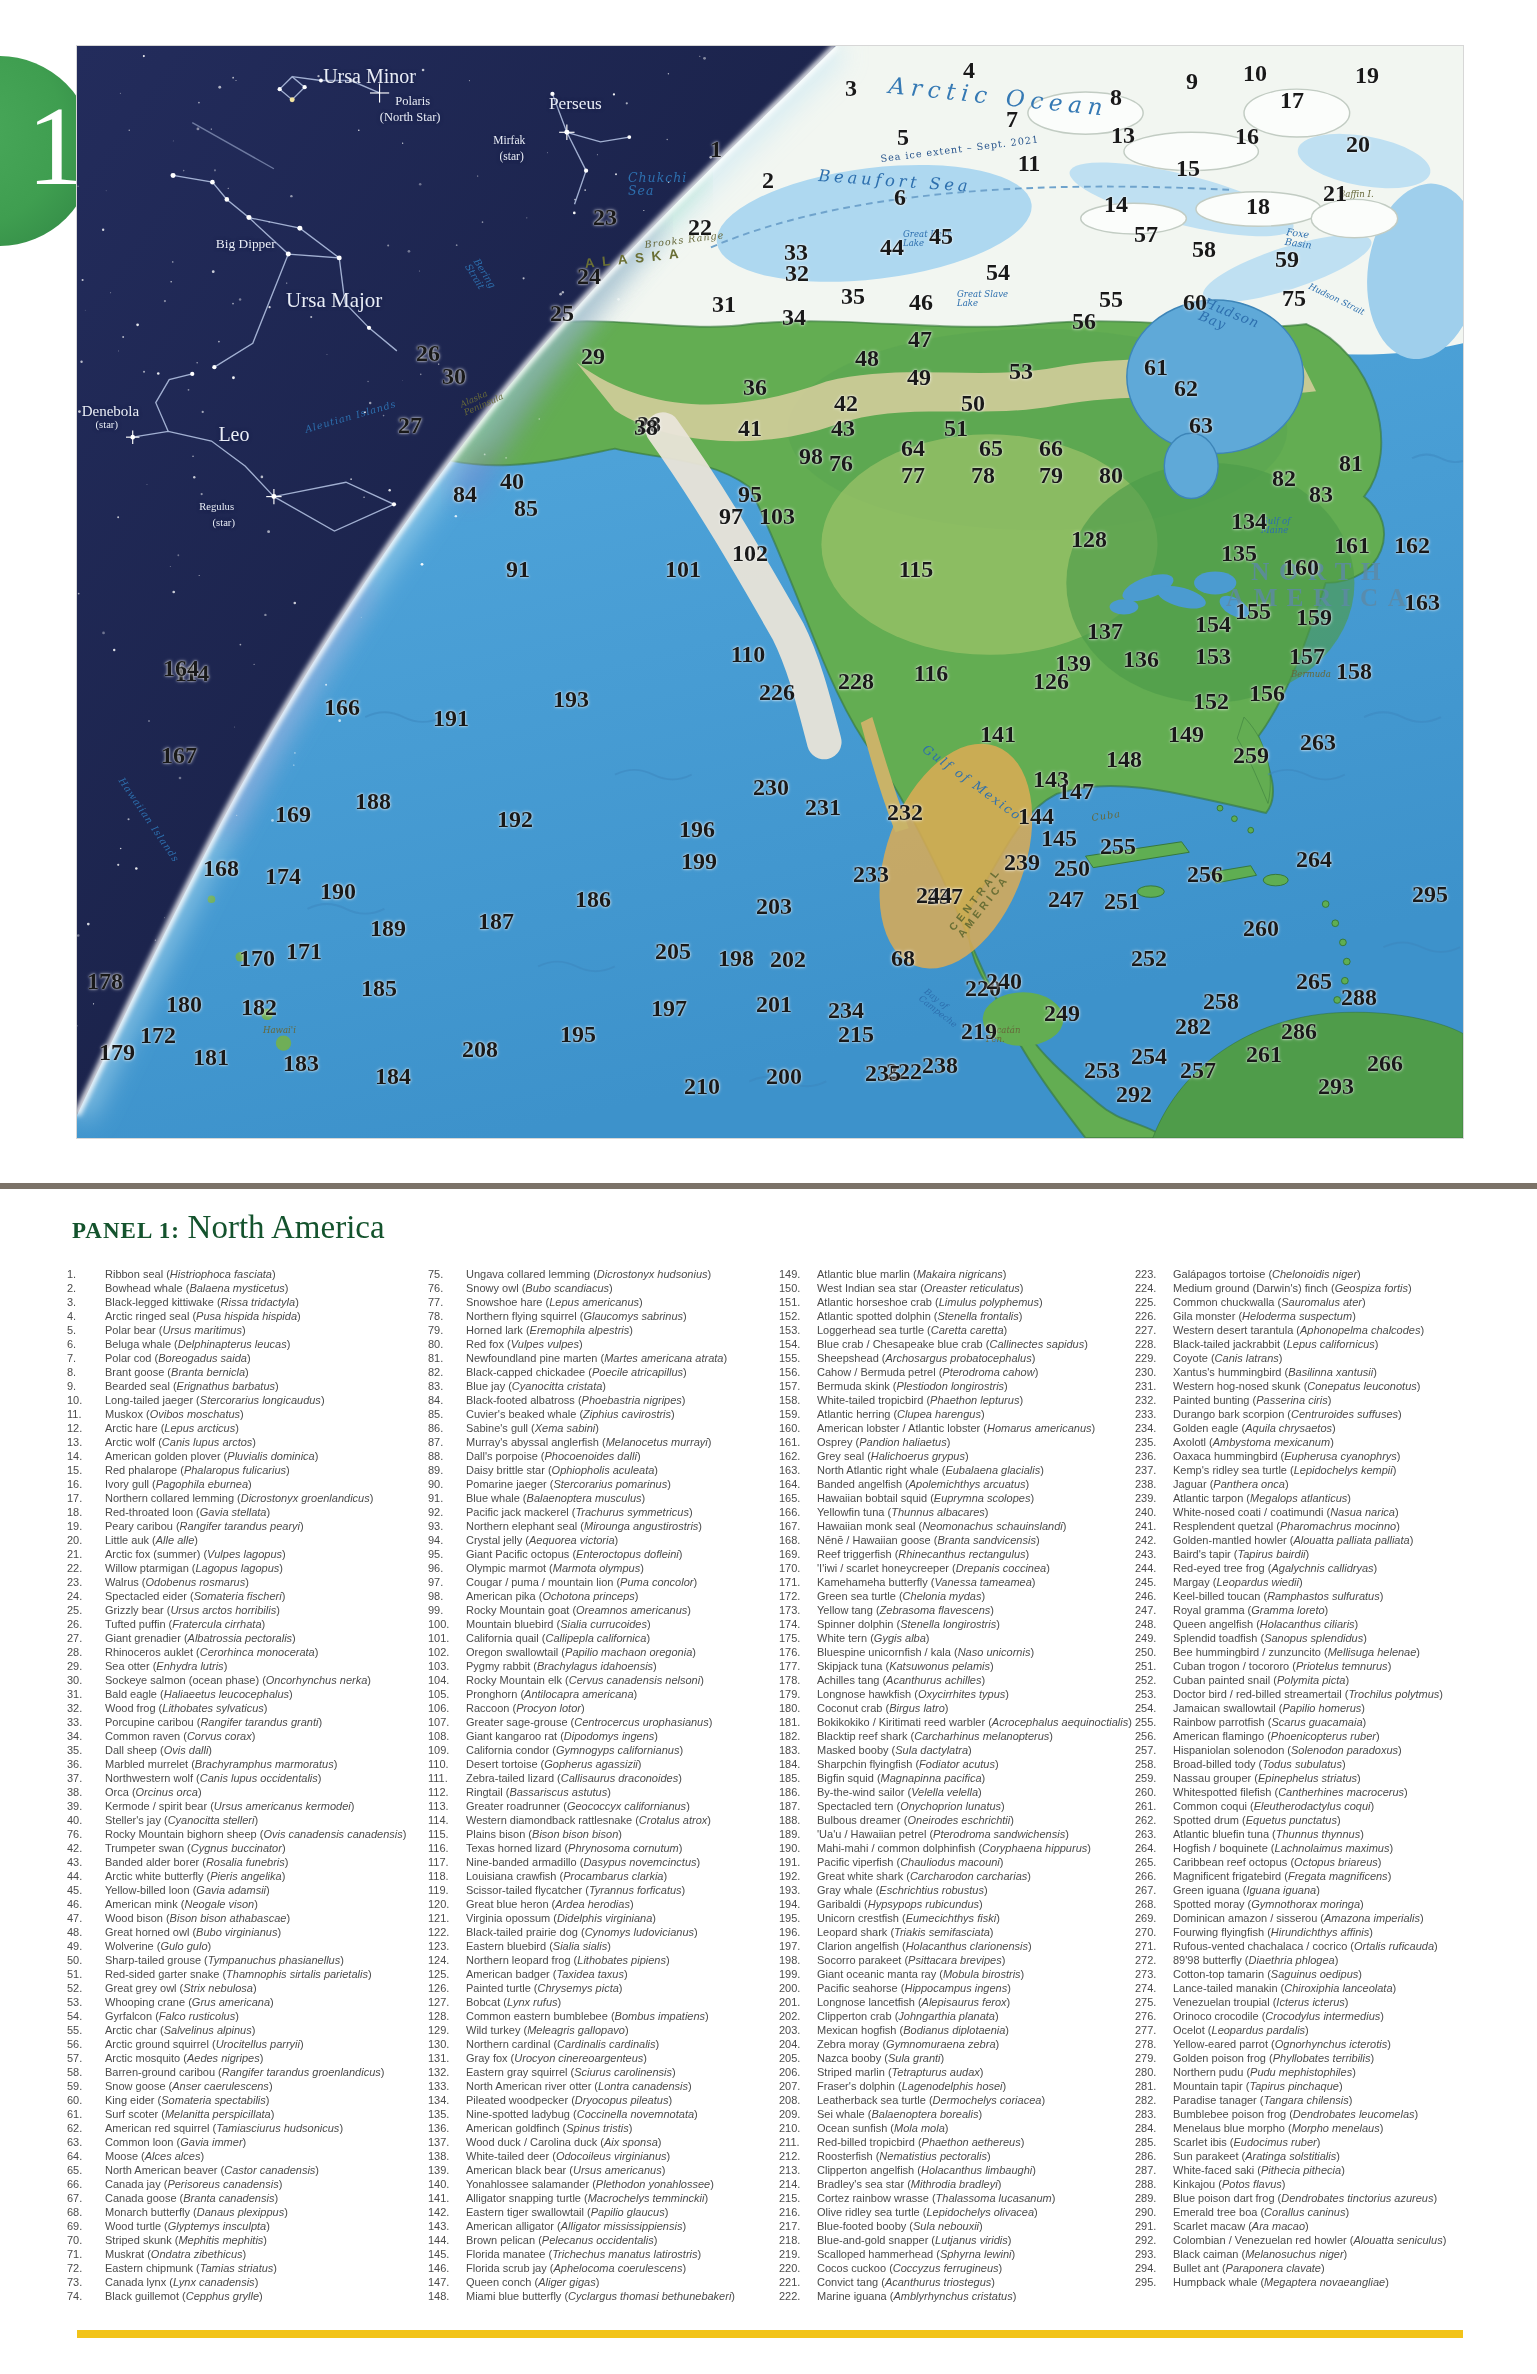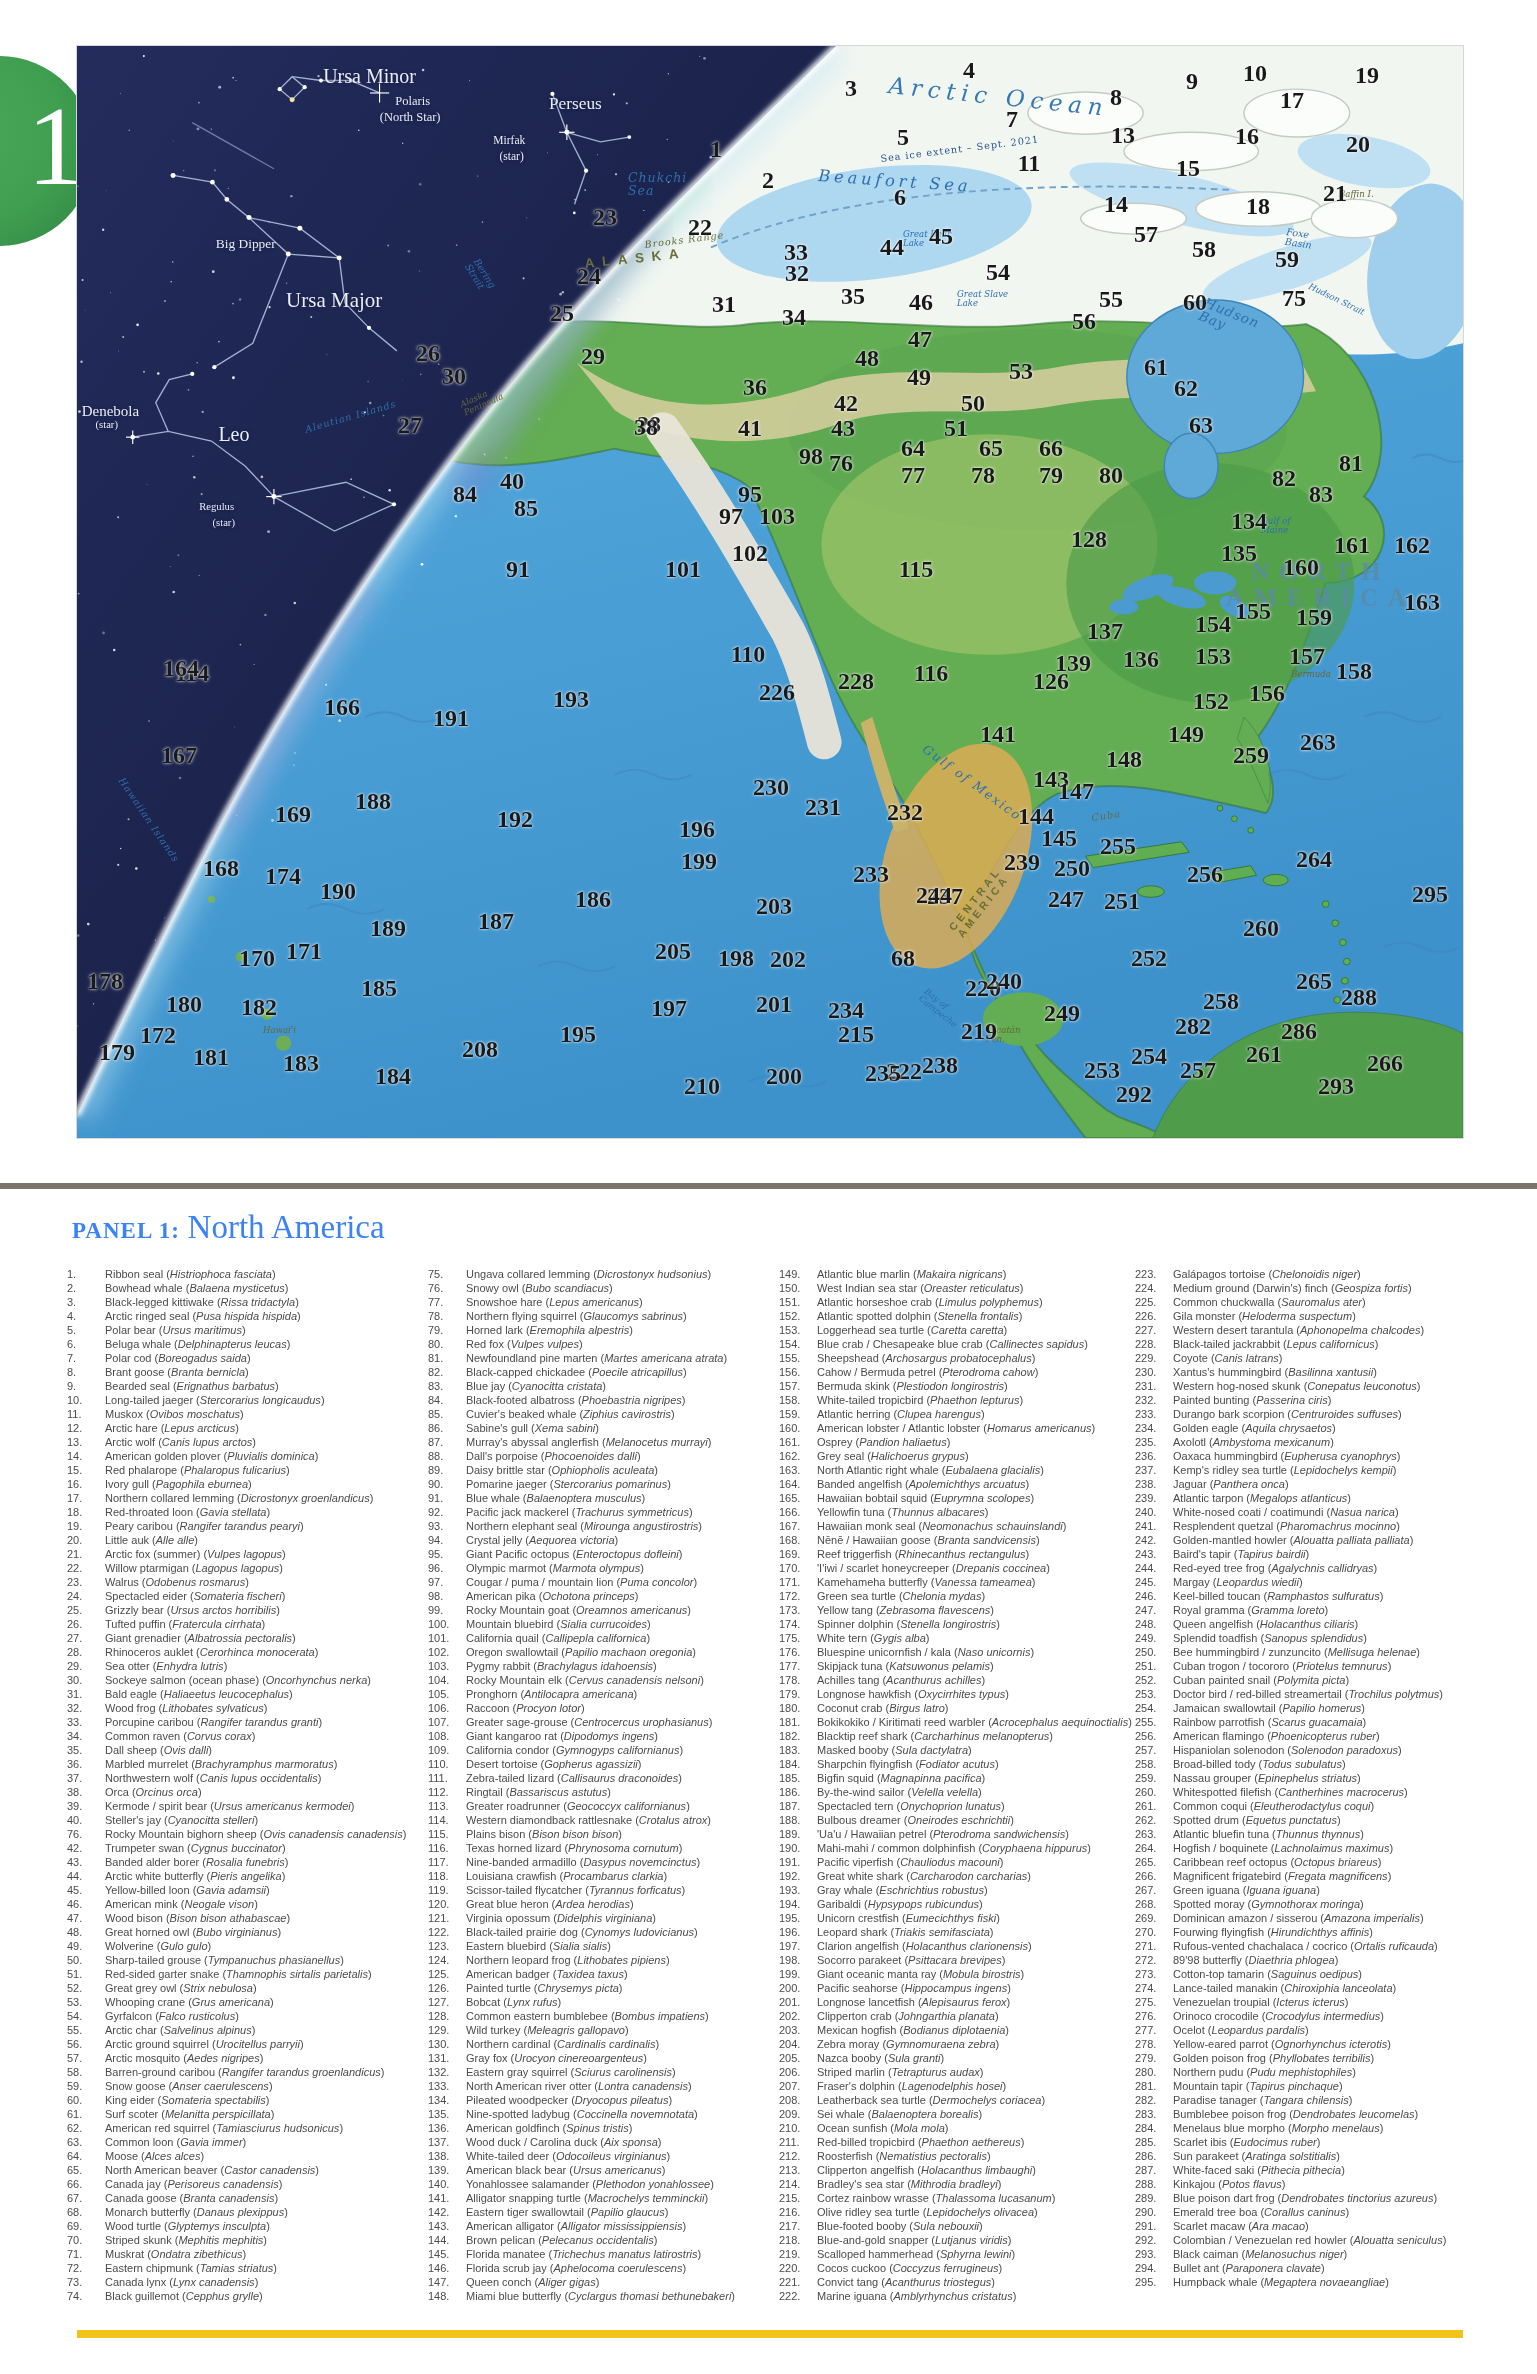--- a/index.html
+++ b/index.html
@@ -28,21 +28,21 @@
   .hand{font-family:"DejaVu Serif",serif;color:#27548c;}
   .land{font-family:"Liberation Sans",sans-serif;color:#6a6f35;font-weight:bold;}
   .land-it{font-family:"DejaVu Serif",serif;font-style:italic;color:#66683a;}
   .ocean-name{font-family:"Liberation Serif",serif;font-weight:bold;color:#5d89a6;opacity:.8;text-align:center;}
 
   .sky{position:absolute;transform:translate(-2%,0);white-space:pre-line;line-height:1.15;
        font-family:"Liberation Serif",serif;color:#e9edf6;text-shadow:0 0 3.8px rgba(20,28,70,.9);}
 
   
   .divider{position:absolute;left:0;top:1183px;width:1537px;height:5.8px;background:#7b7268;}
-  .legend-title{position:absolute;left:72px;top:1209px;color:#3b82f6;}
+  .legend-title{position:absolute;left:72px;top:1209px;color:#14532d;}
   .panel-label{font-family:"Liberation Serif",serif;font-size:23px;font-weight:600;letter-spacing:1px;}
   .panel-title{font-family:"Liberation Serif",serif;font-size:33px;font-weight:500;margin-left:7.7px;}
 
   .legend-col{position:absolute;top:1267px;width:351px;color:#4b4b4b;}
   .lrow{height:14px;line-height:14px;white-space:nowrap;font-size:11px;}
   .lrow .num{display:inline-block;width:38px;}
   .lrow i{font-style:italic;}
   .c1{left:67px;} .c2{left:428px;} .c3{left:779px;} .c4{left:1135px;}
 
   .bottom-bar{position:absolute;left:77px;top:2330px;width:1386px;height:7.7px;background:#f2c319;}

